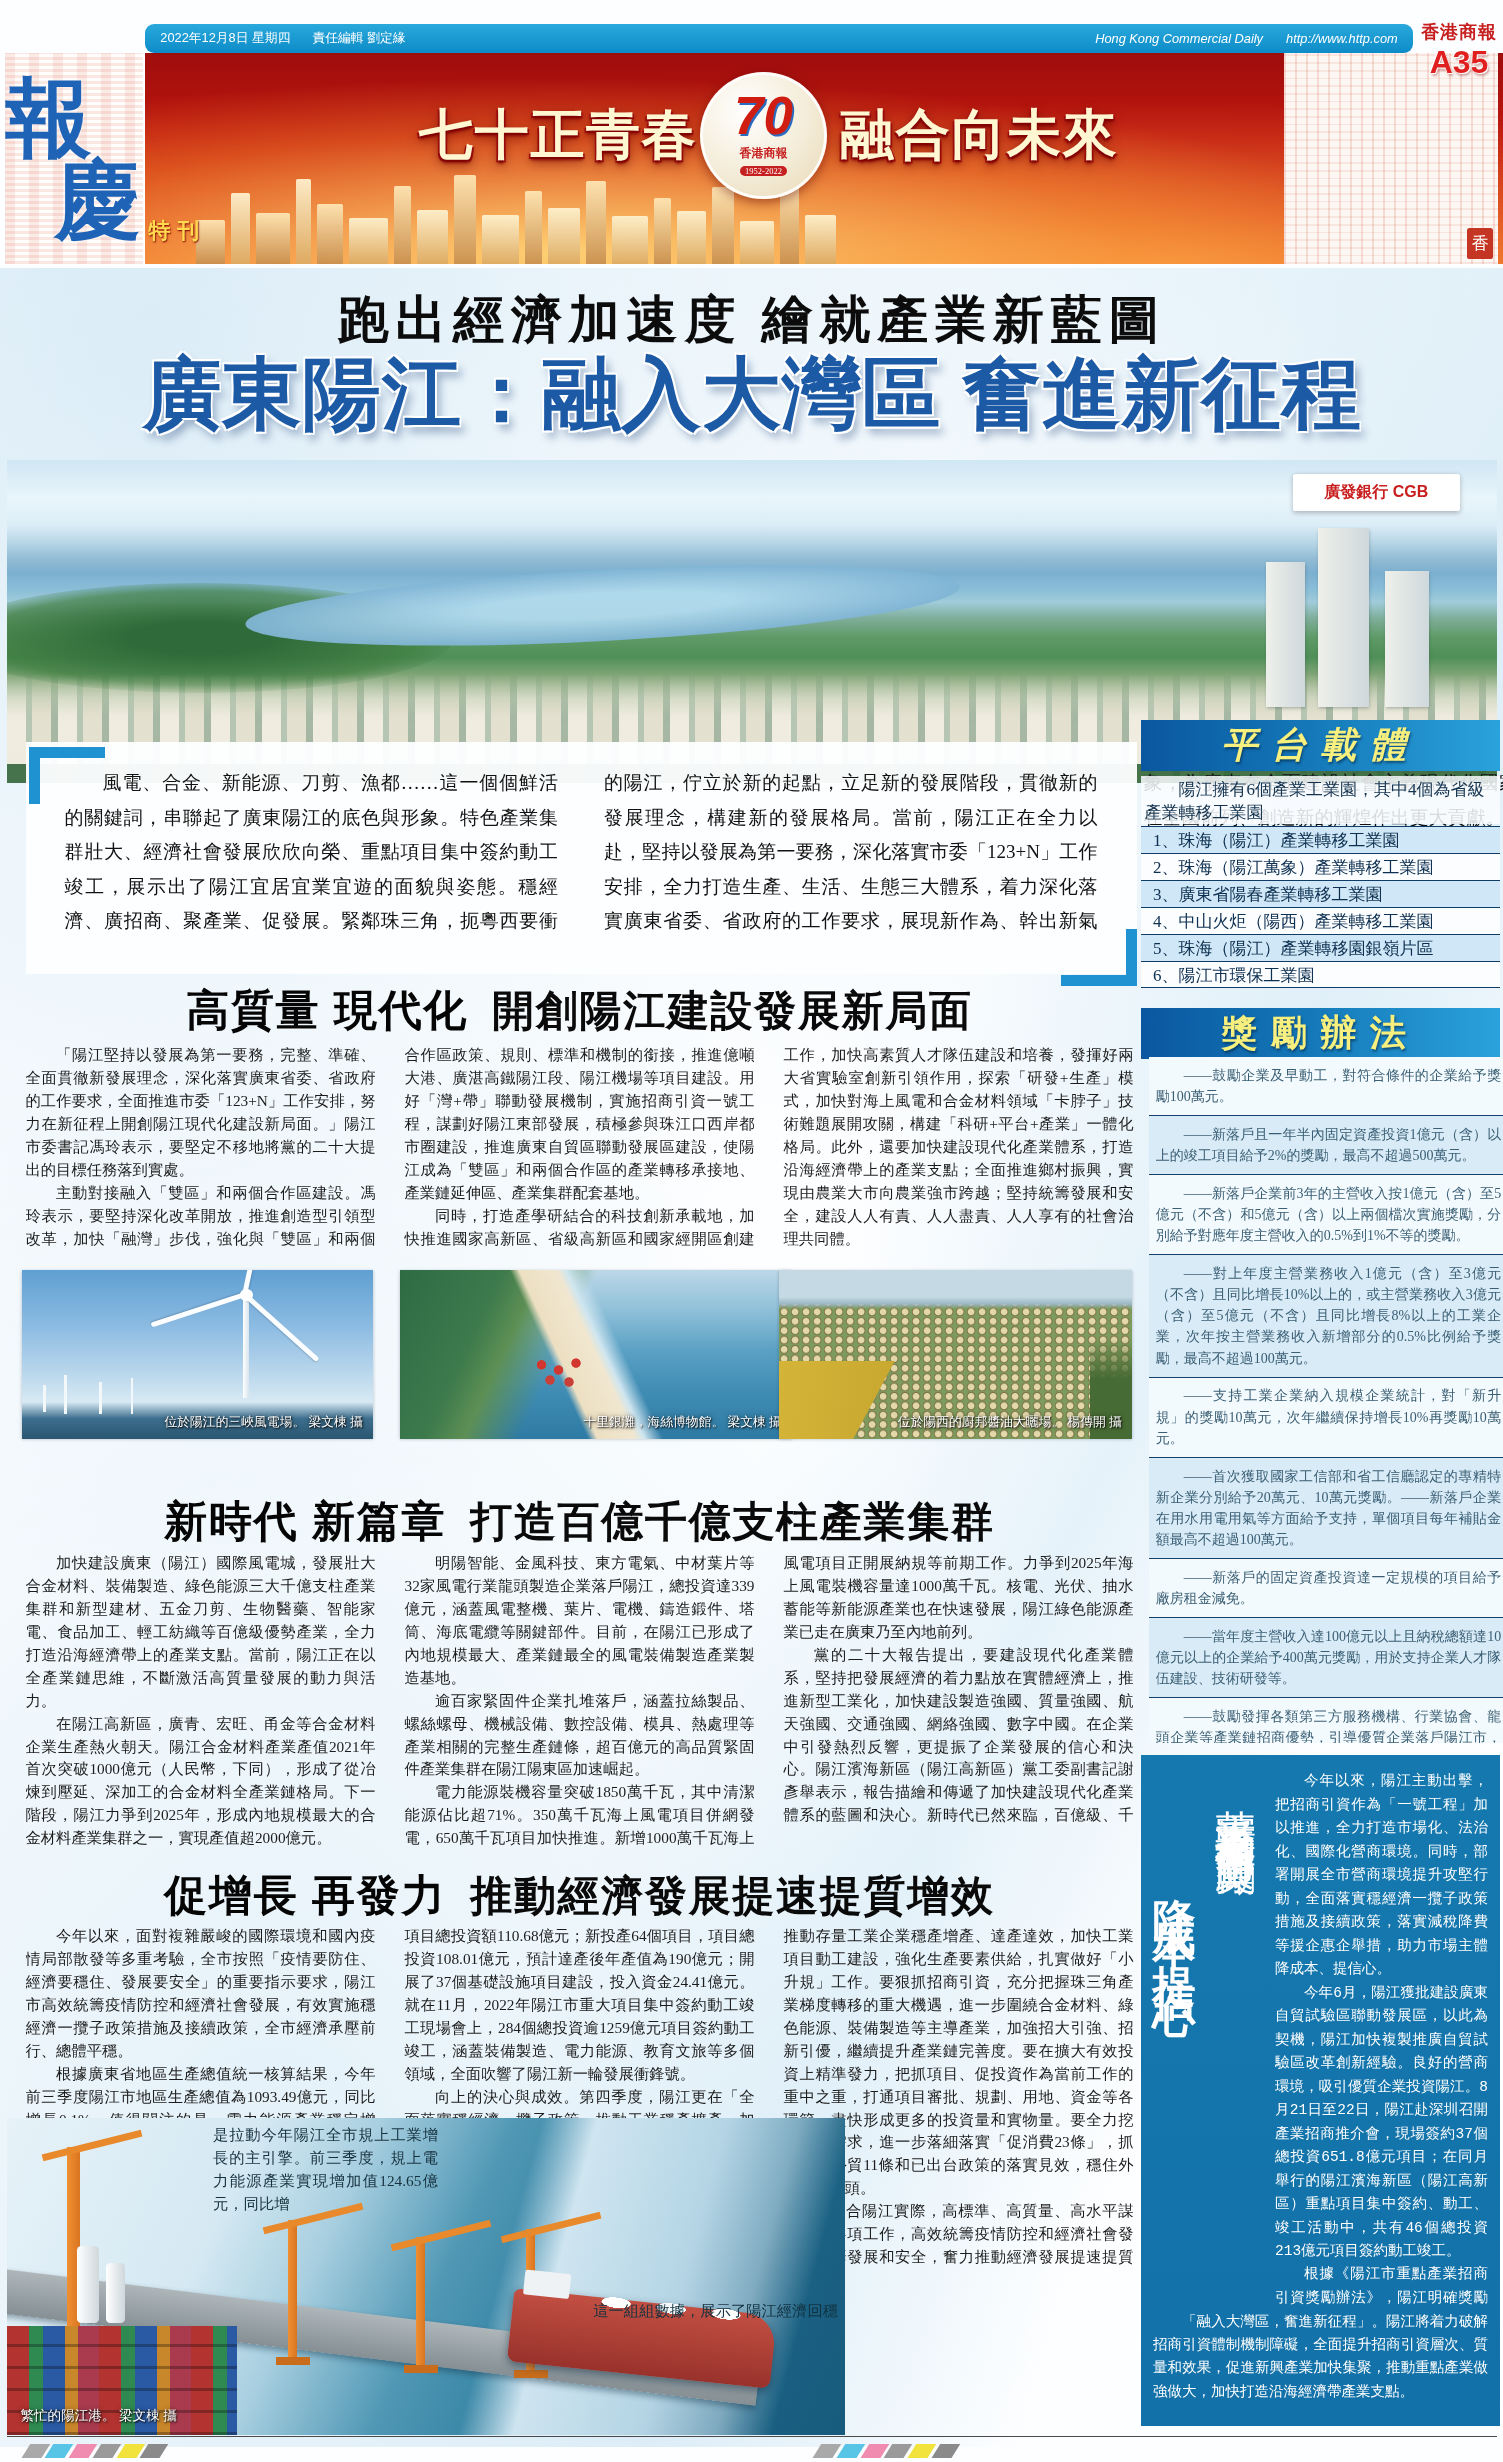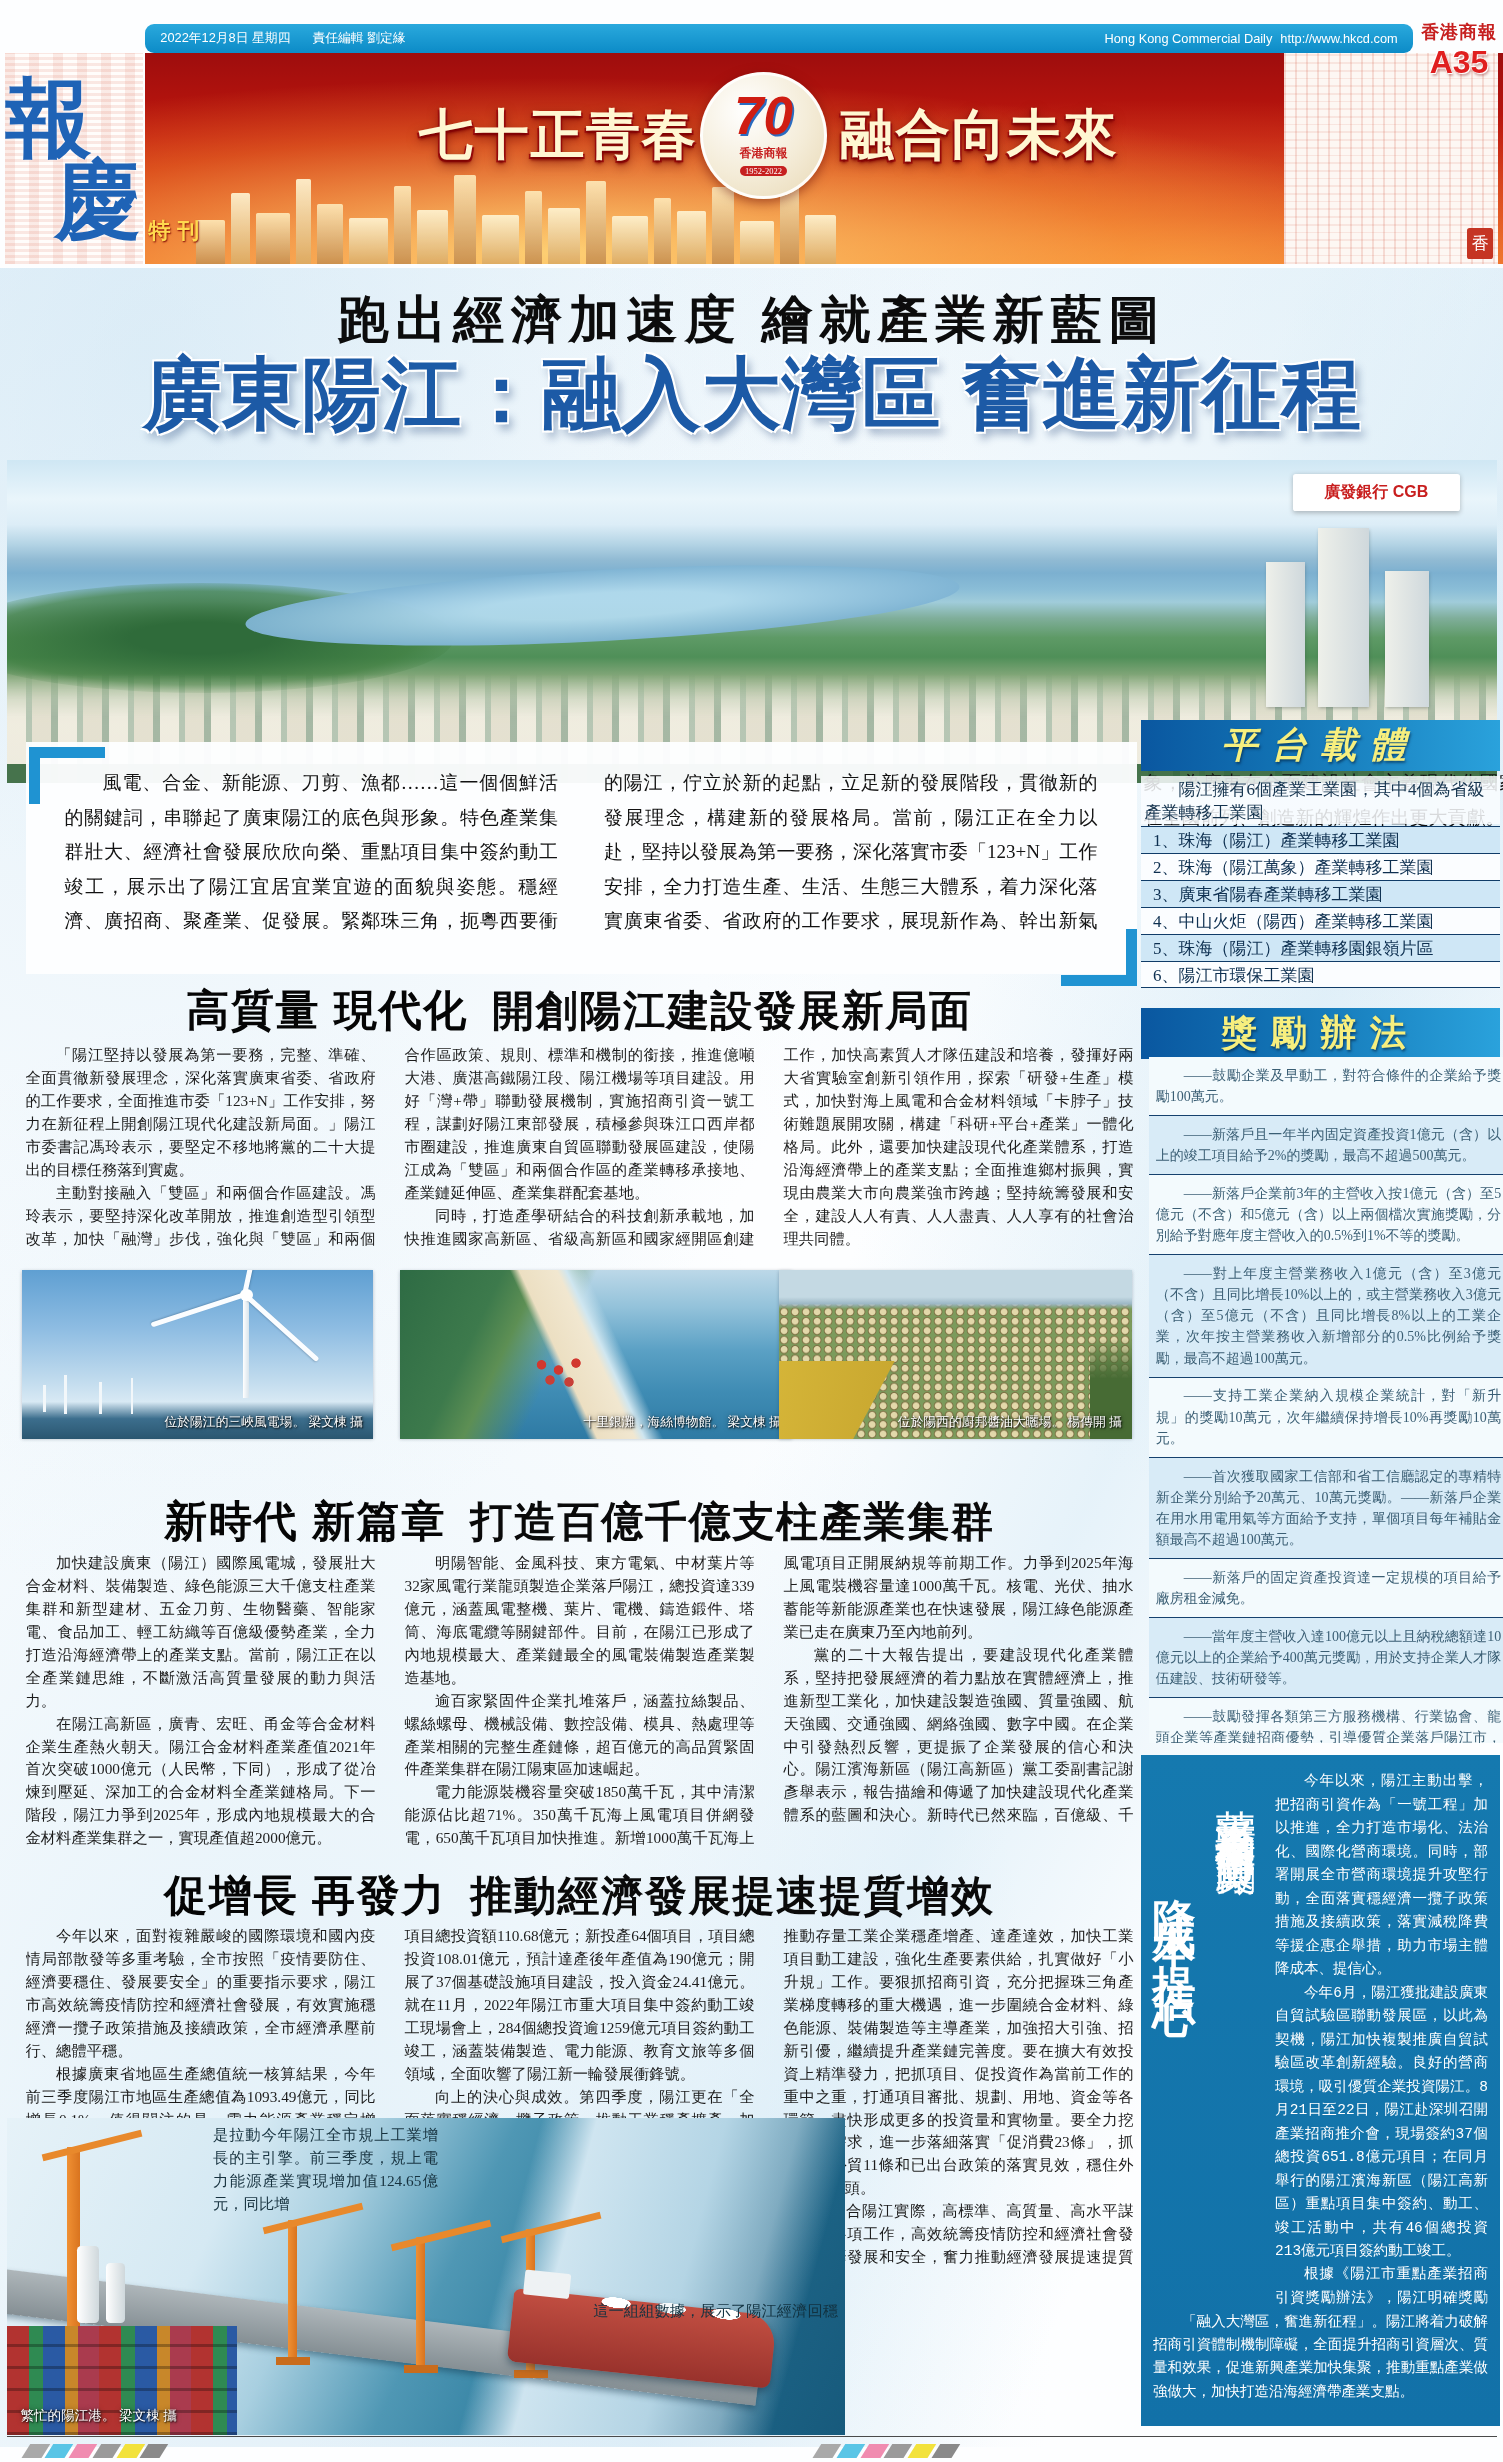--- a/index.html
+++ b/index.html
@@ -12,21 +12,21 @@
       radial-gradient(ellipse at 10% 4%, rgba(185,218,238,.40), transparent 42%),
       radial-gradient(ellipse at 88% 2%, rgba(190,222,240,.35), transparent 40%),
       linear-gradient(160deg, rgba(195,224,242,.22) 0%, transparent 22%),
       linear-gradient(115deg, transparent 52%, rgba(170,212,236,.28) 66%, transparent 80%),
       radial-gradient(ellipse at 18% 92%, rgba(175,214,236,.35), transparent 45%);}
   
   .topbar{left:145px;top:24px;width:1268px;height:29px;z-index:3;background:linear-gradient(#2aa9dd,#0c8bc7);
     display:flex;align-items:center;justify-content:space-between;padding:0 15.3px;box-sizing:border-box;
     font-family:"Liberation Sans","DejaVu Sans",sans-serif;color:#fff;font-size:12.8px;border-radius:9px;}
   .topbar .lft span{margin-right:22px;}
-  .topbar .rgt span{margin-left:8px;}
+  .topbar .rgt span{margin-left:23px;font-style:italic;}
   .brandbox{left:1418px;top:20.4px;width:82px;z-index:3;text-align:center;}
   .brand-cn{color:#c61f1f;font-weight:900;font-size:18px;letter-spacing:0.9px;font-family:"Liberation Serif",serif;}
   .page-no{color:#e01f1f;font-weight:900;font-size:32px;line-height:1;margin-top:1.7px;
     font-family:"Liberation Sans","DejaVu Sans",sans-serif;text-shadow:0.9px 0.9px 0 #fff,-0.9px -0.9px 0 #fff,1.7px 2.6px 2.6px rgba(120,0,0,.35);}
   
   .masthead-left{left:5.1px;top:53px;width:138px;height:211px;z-index:2;background:
      repeating-linear-gradient(0deg, rgba(215,85,60,.13) 0 2.6px, transparent 2.6px 6px),
      repeating-linear-gradient(90deg, rgba(215,85,60,.11) 0 10.2px, transparent 10.2px 24px),#fffdfb;}
   .mast-c{position:absolute;font-weight:700;color:#1f63b6;font-size:87px;line-height:1;
      font-family:"Liberation Serif","DejaVu Serif",serif;text-shadow:0 0 3.4px rgba(255,255,255,.9);}
@@ -216,21 +216,21 @@
 <body>
 
 <div id="page">
   <div class="abs bg-tint"></div>
 
   <div class="abs topbar">
     <div class="lft">
       <span>2022年12月8日 星期四</span><span>責任編輯 劉定緣</span>
     </div>
     <div class="rgt">
-      <span>Hong Kong Commercial Daily</span><span>http://www.hkcd.com</span>
+      <span>Hong Kong Commercial Daily</span><span>http://www.http.com</span>
     </div>
   </div>
 
   <div class="abs brandbox">
     <div class="brand-cn">香港商報</div>
     <div class="page-no">A35</div>
   </div>
 
   <div class="abs masthead-left">
     <span class="mast-c mast-c1">報</span>

